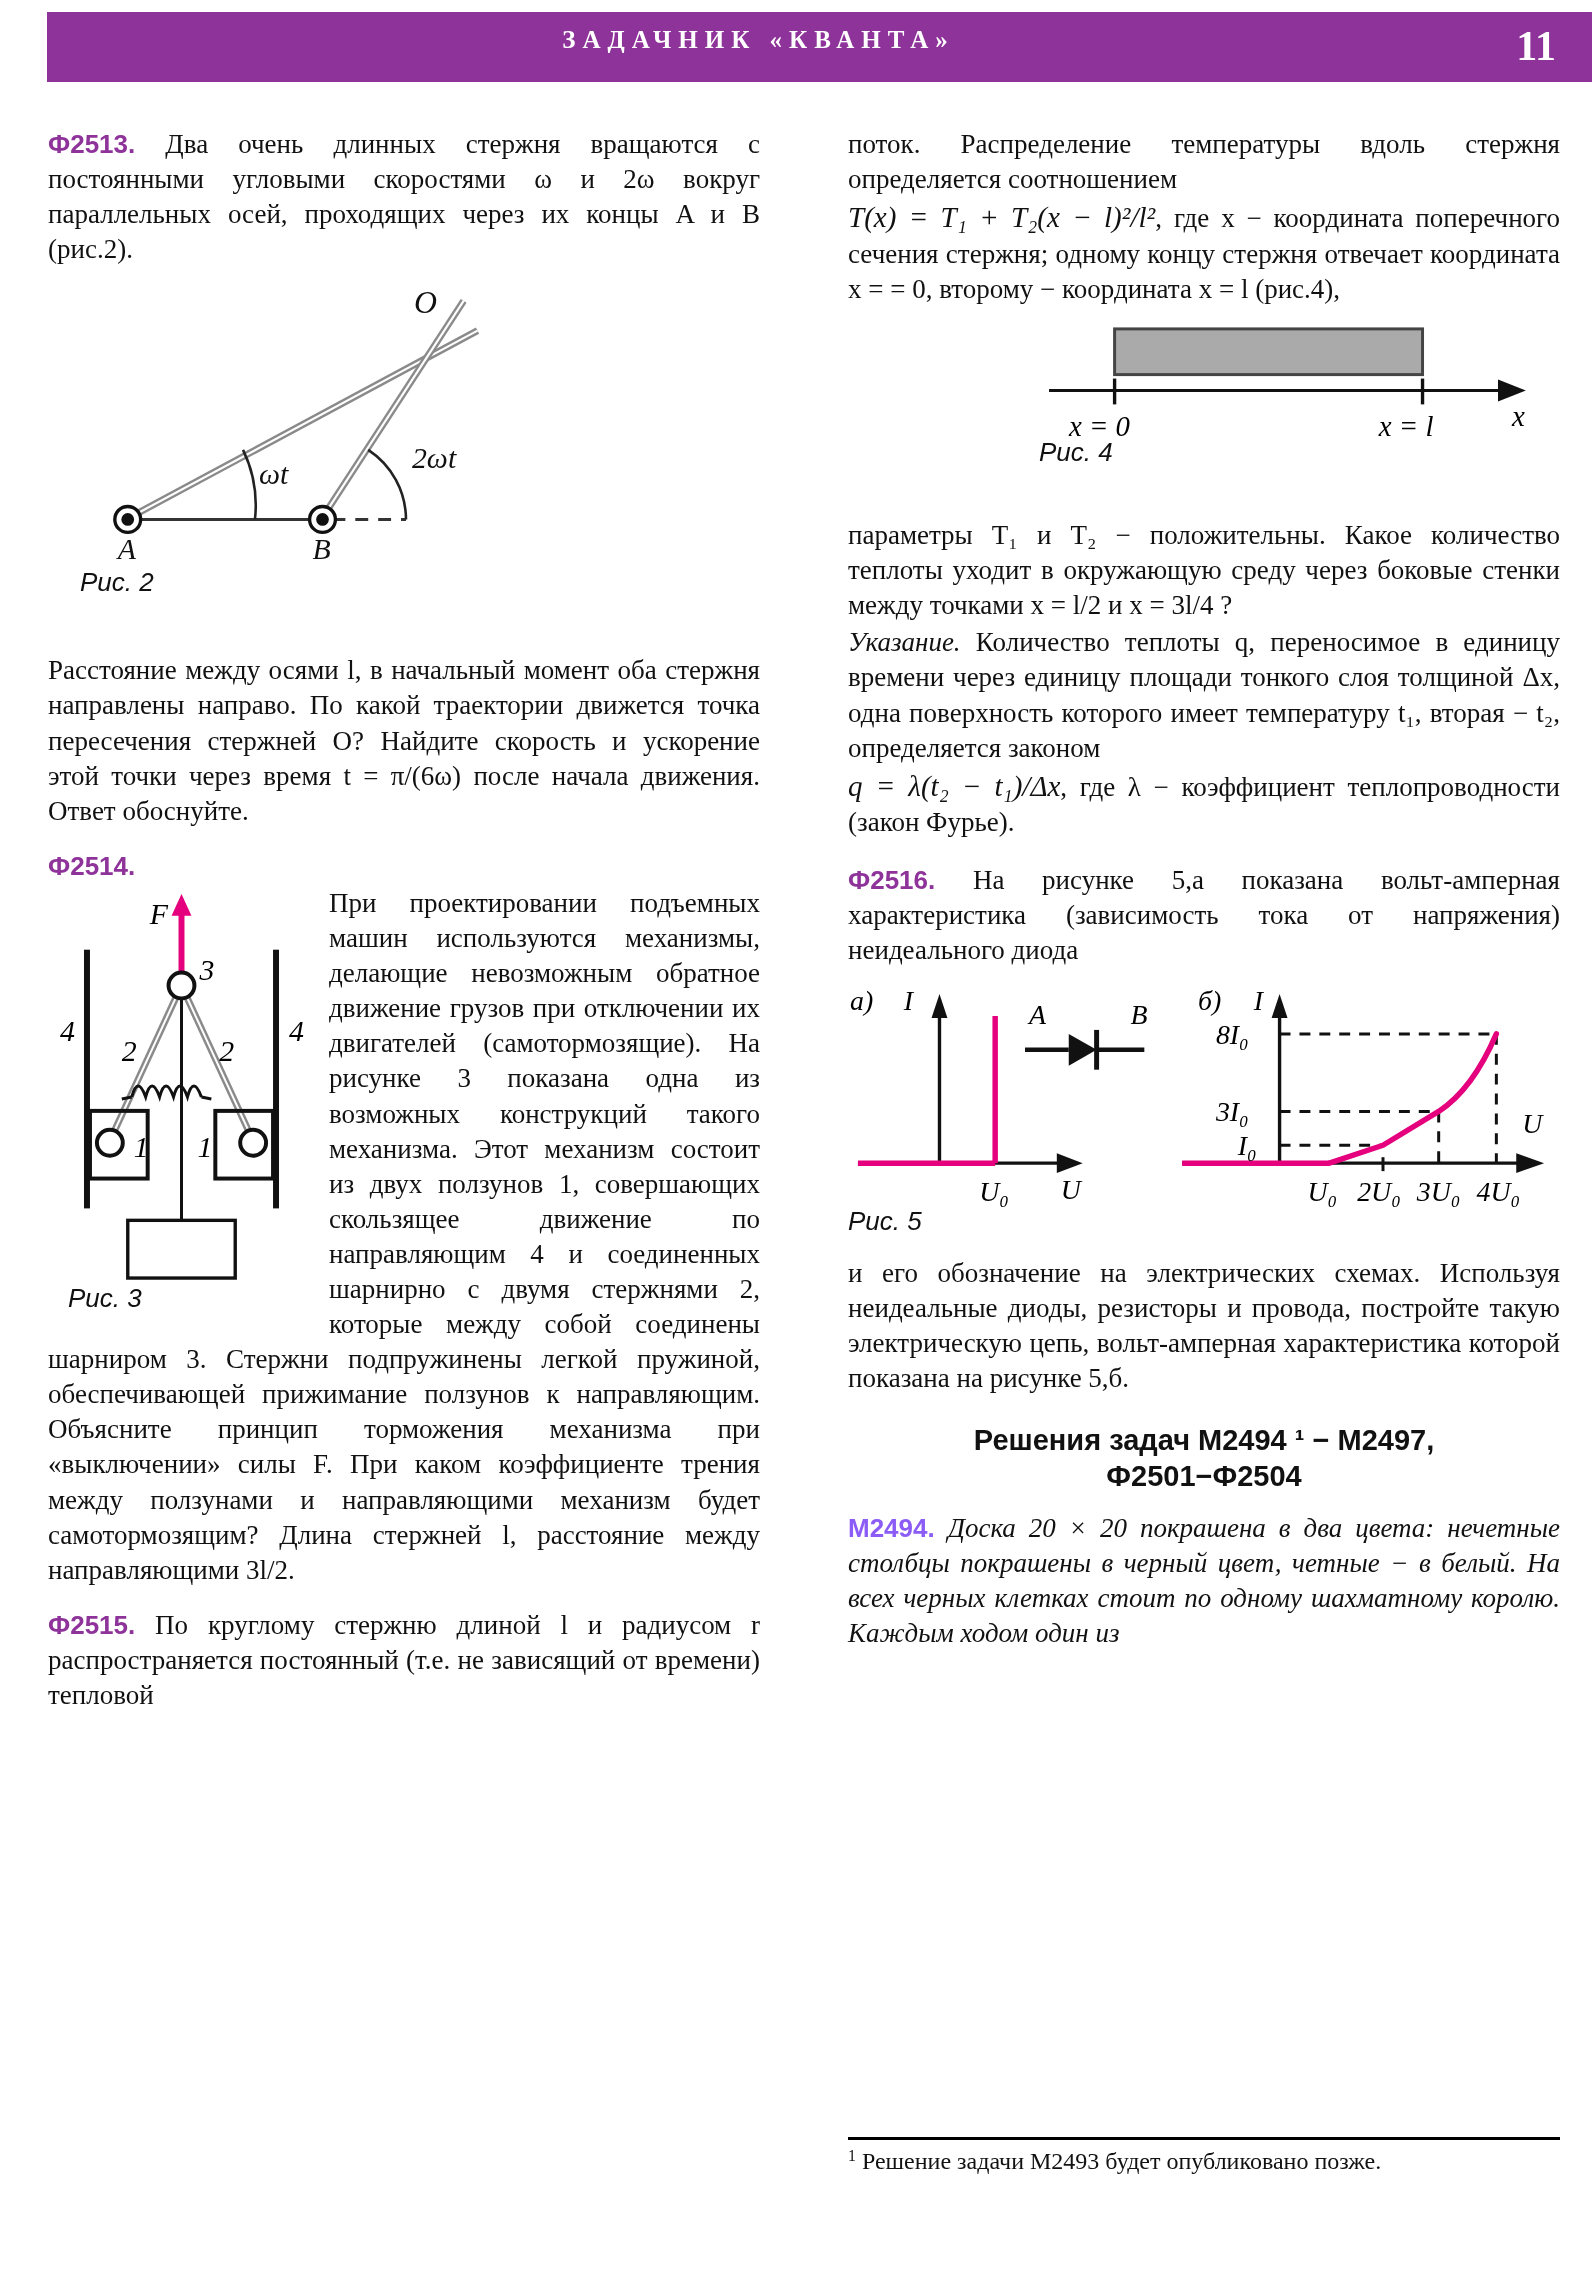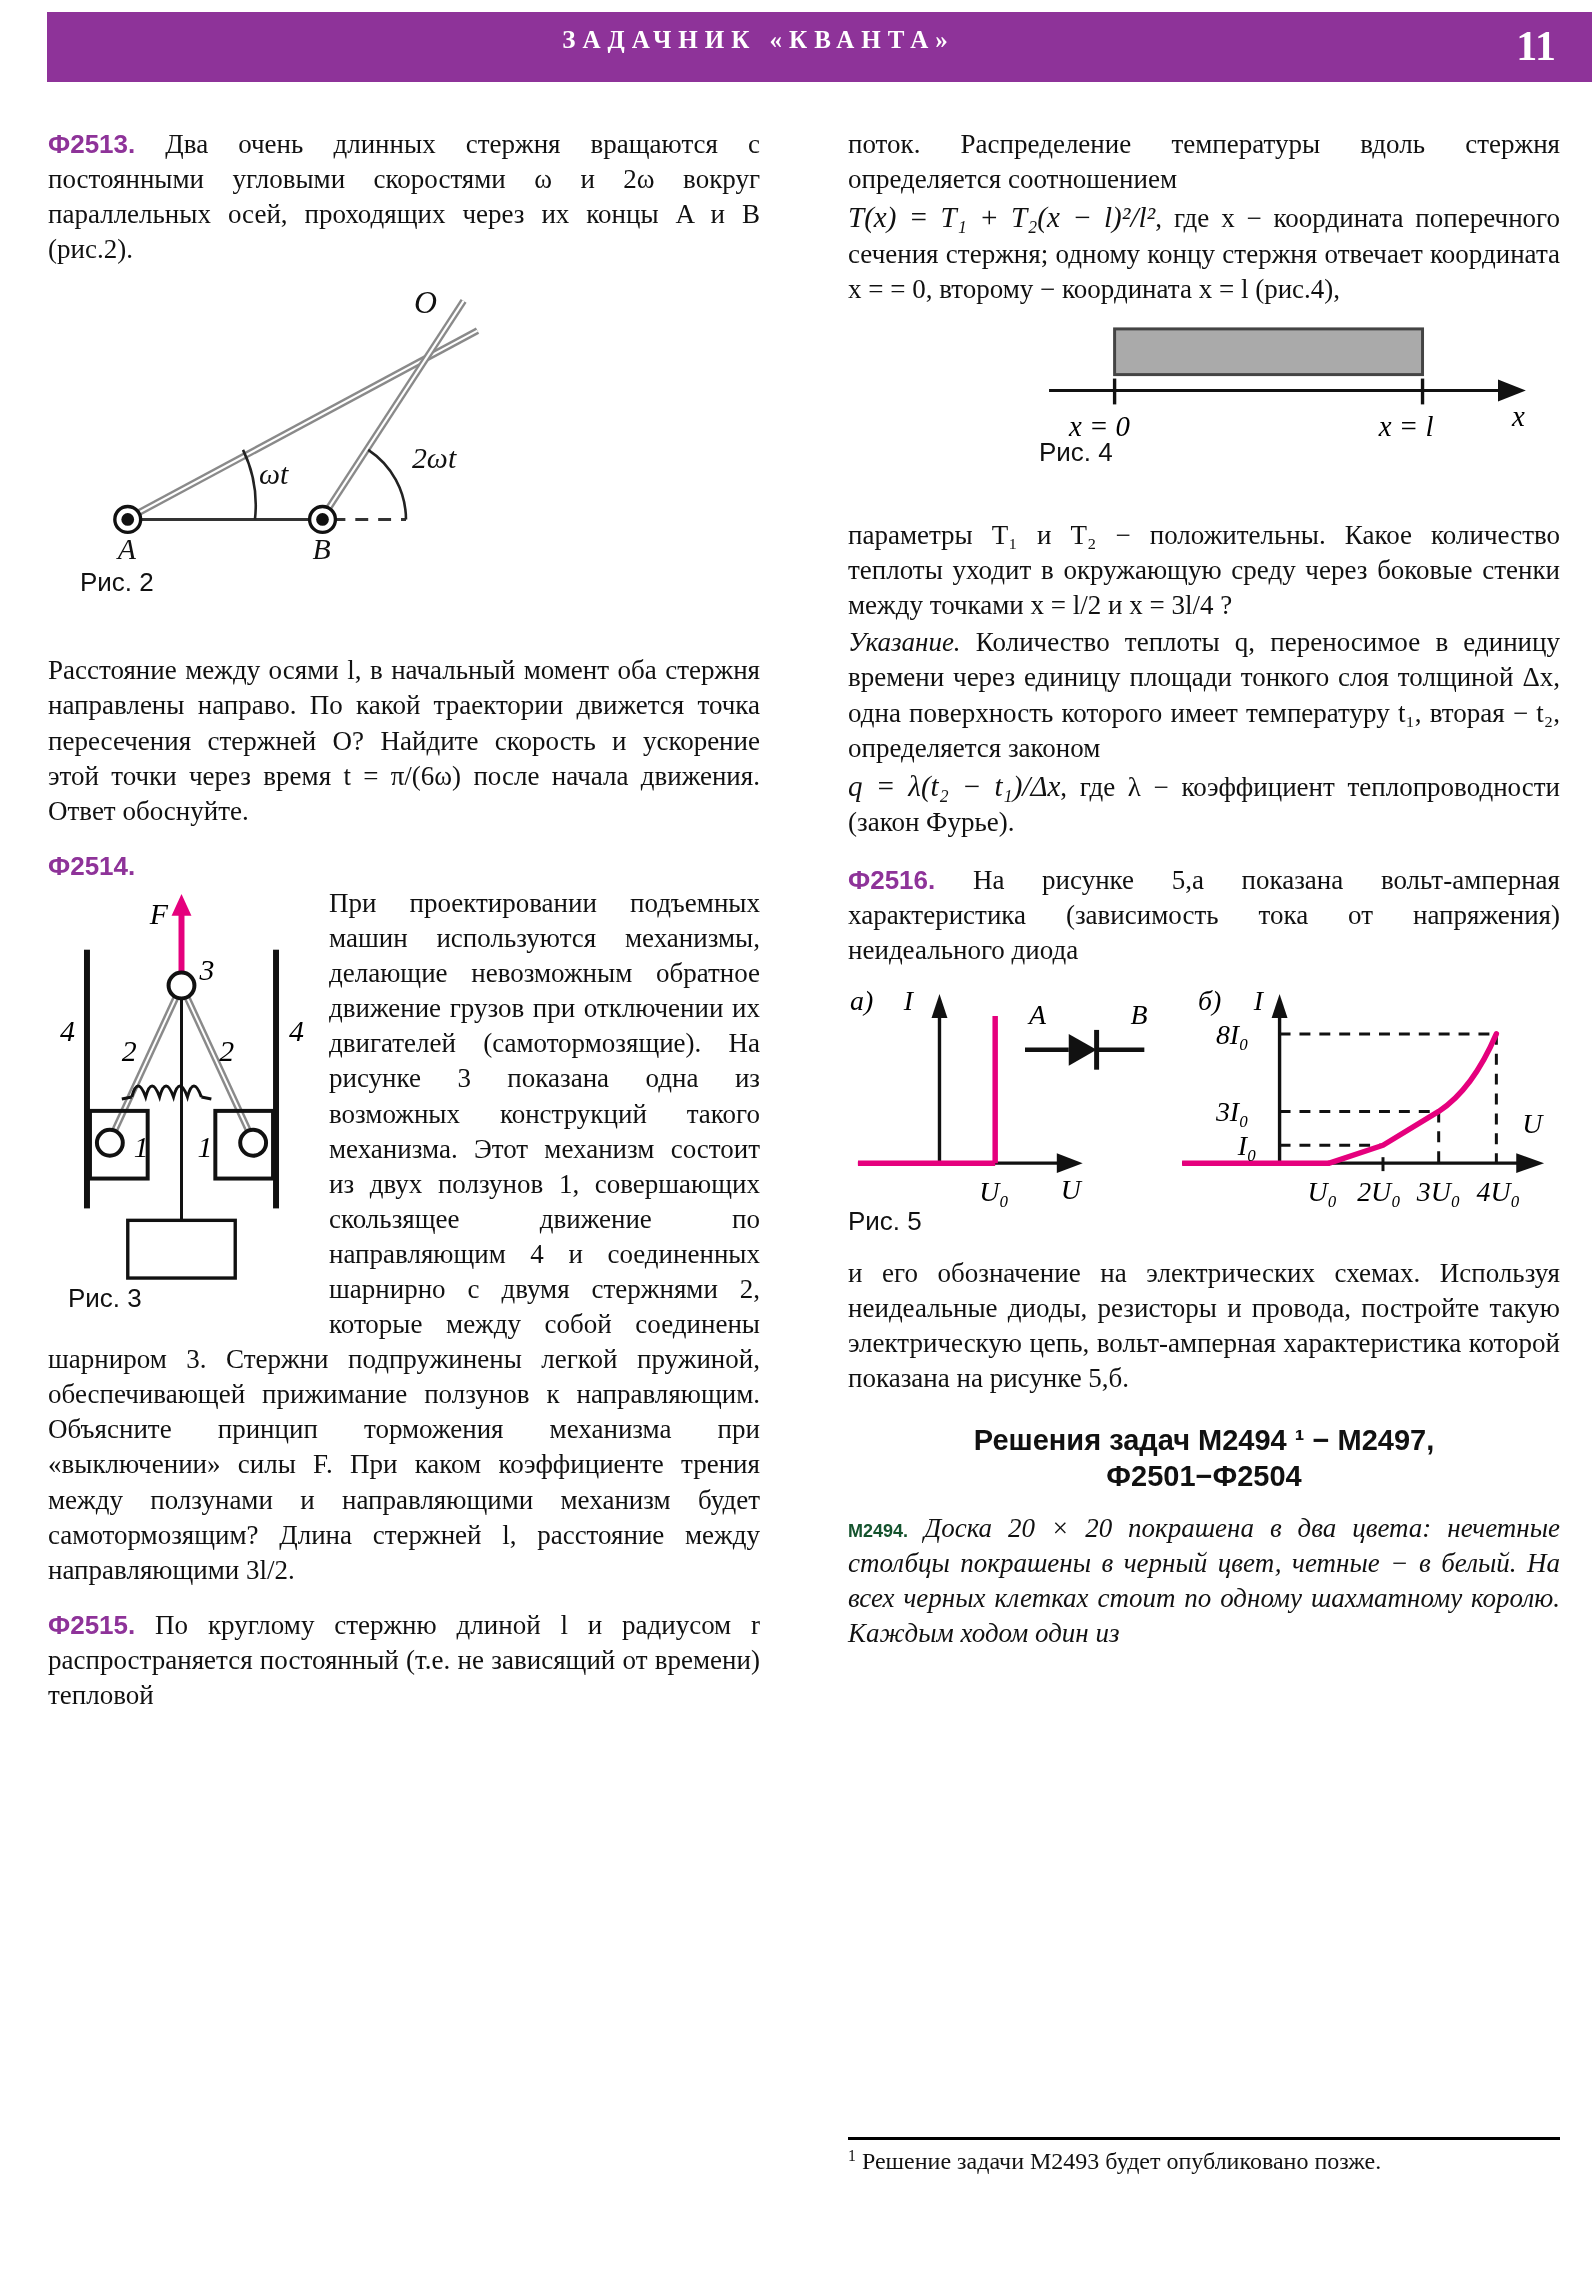--- a/index.html
+++ b/index.html
@@ -33,27 +33,27 @@
     font-size:27px;line-height:1.30;text-align:justify;
     text-justify:inter-word;hyphens:manual;
   }
   .col-left{left:48px;}
   .col-right{left:848px;}
 
   p{margin:0 0 2px 0;}
   .pnum{color:#8e3399;font-weight:700;font-family:"Liberation Sans",sans-serif;font-size:26px;}
   .it{font-style:italic;}
   .sup{font-size:0.66em;vertical-align:0.52em;}
-  .fig-cap{font-family:"Liberation Sans",sans-serif;font-size:26px;margin:2px 0 0 0;}
+  .fig-cap{font-family:"Liberation Sans",sans-serif;font-style:italic;font-size:26px;margin:2px 0 0 0;}
 
   .center-hd{
     text-align:center;font-family:"Liberation Sans",sans-serif;
     font-weight:700;font-size:29px;line-height:1.25;margin:26px 0 16px 0;
   }
-  .mnum{color:#14532d;font-weight:700;font-family:"Liberation Sans",sans-serif;font-size:18px;}
+  .mnum{color:#8b5cf6;font-weight:700;font-family:"Liberation Sans",sans-serif;font-size:26px;}
 
   .footnote-wrap{position:absolute;left:848px;top:2137px;width:712px;}
   .footnote-rule{border-top:3px solid #000;width:712px;margin-bottom:6px;}
   .footnote{font-size:24px;line-height:1.28;text-align:justify;}
 
   
   .fig2-box{position:relative;width:712px;height:358px;margin:6px 0 4px 0;}
   .fig4-box{position:relative;width:712px;height:179px;margin:8px 0 2px 0;}
   .fig5-box{position:relative;width:712px;height:264px;margin:10px 0 0 0;}
 

